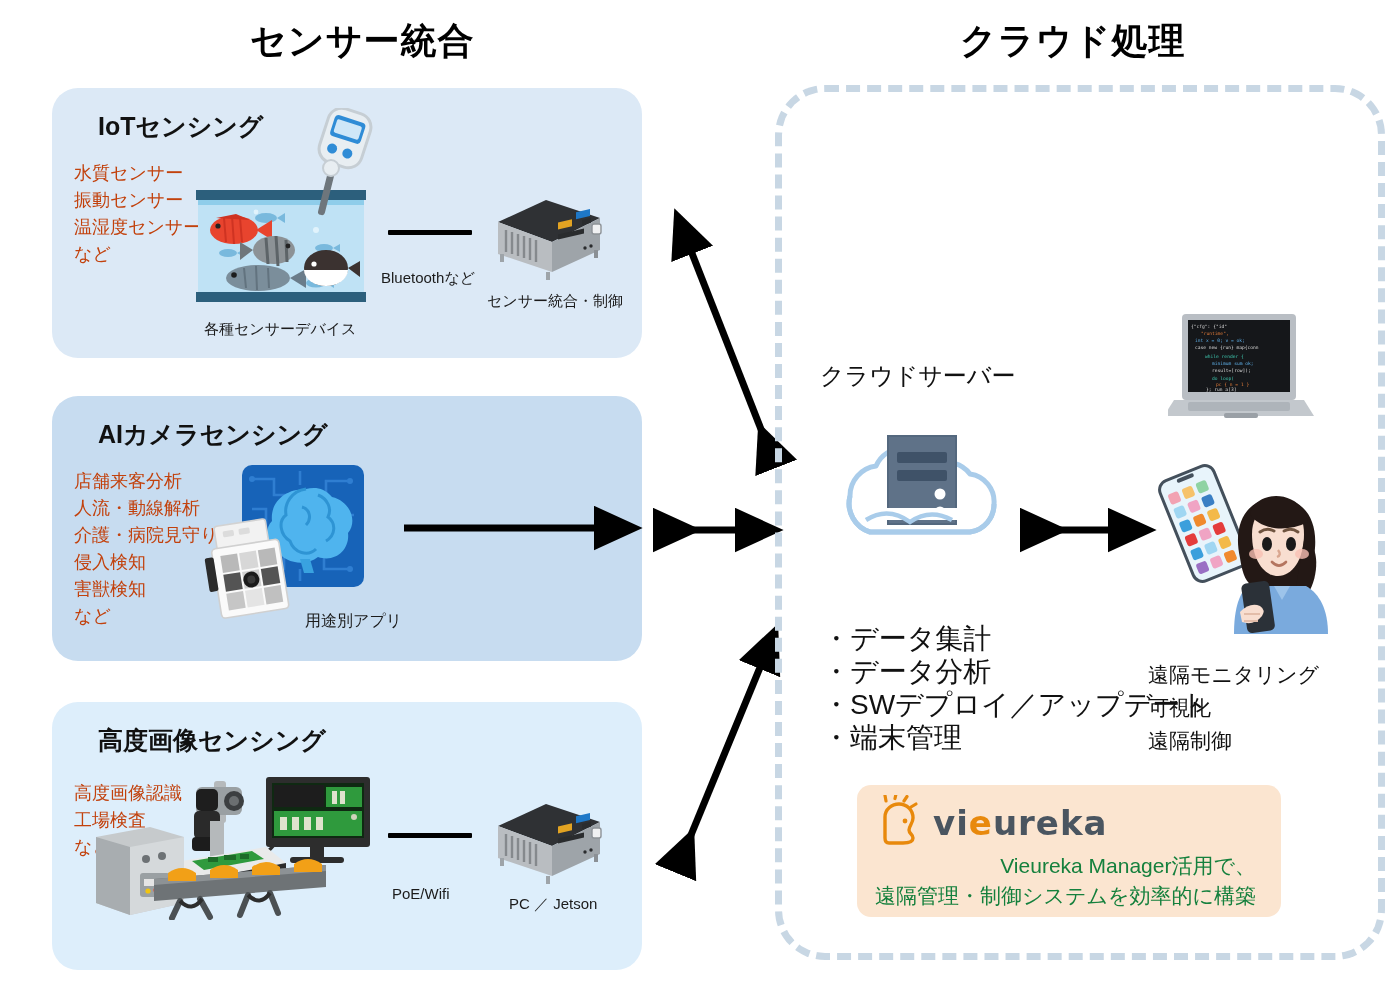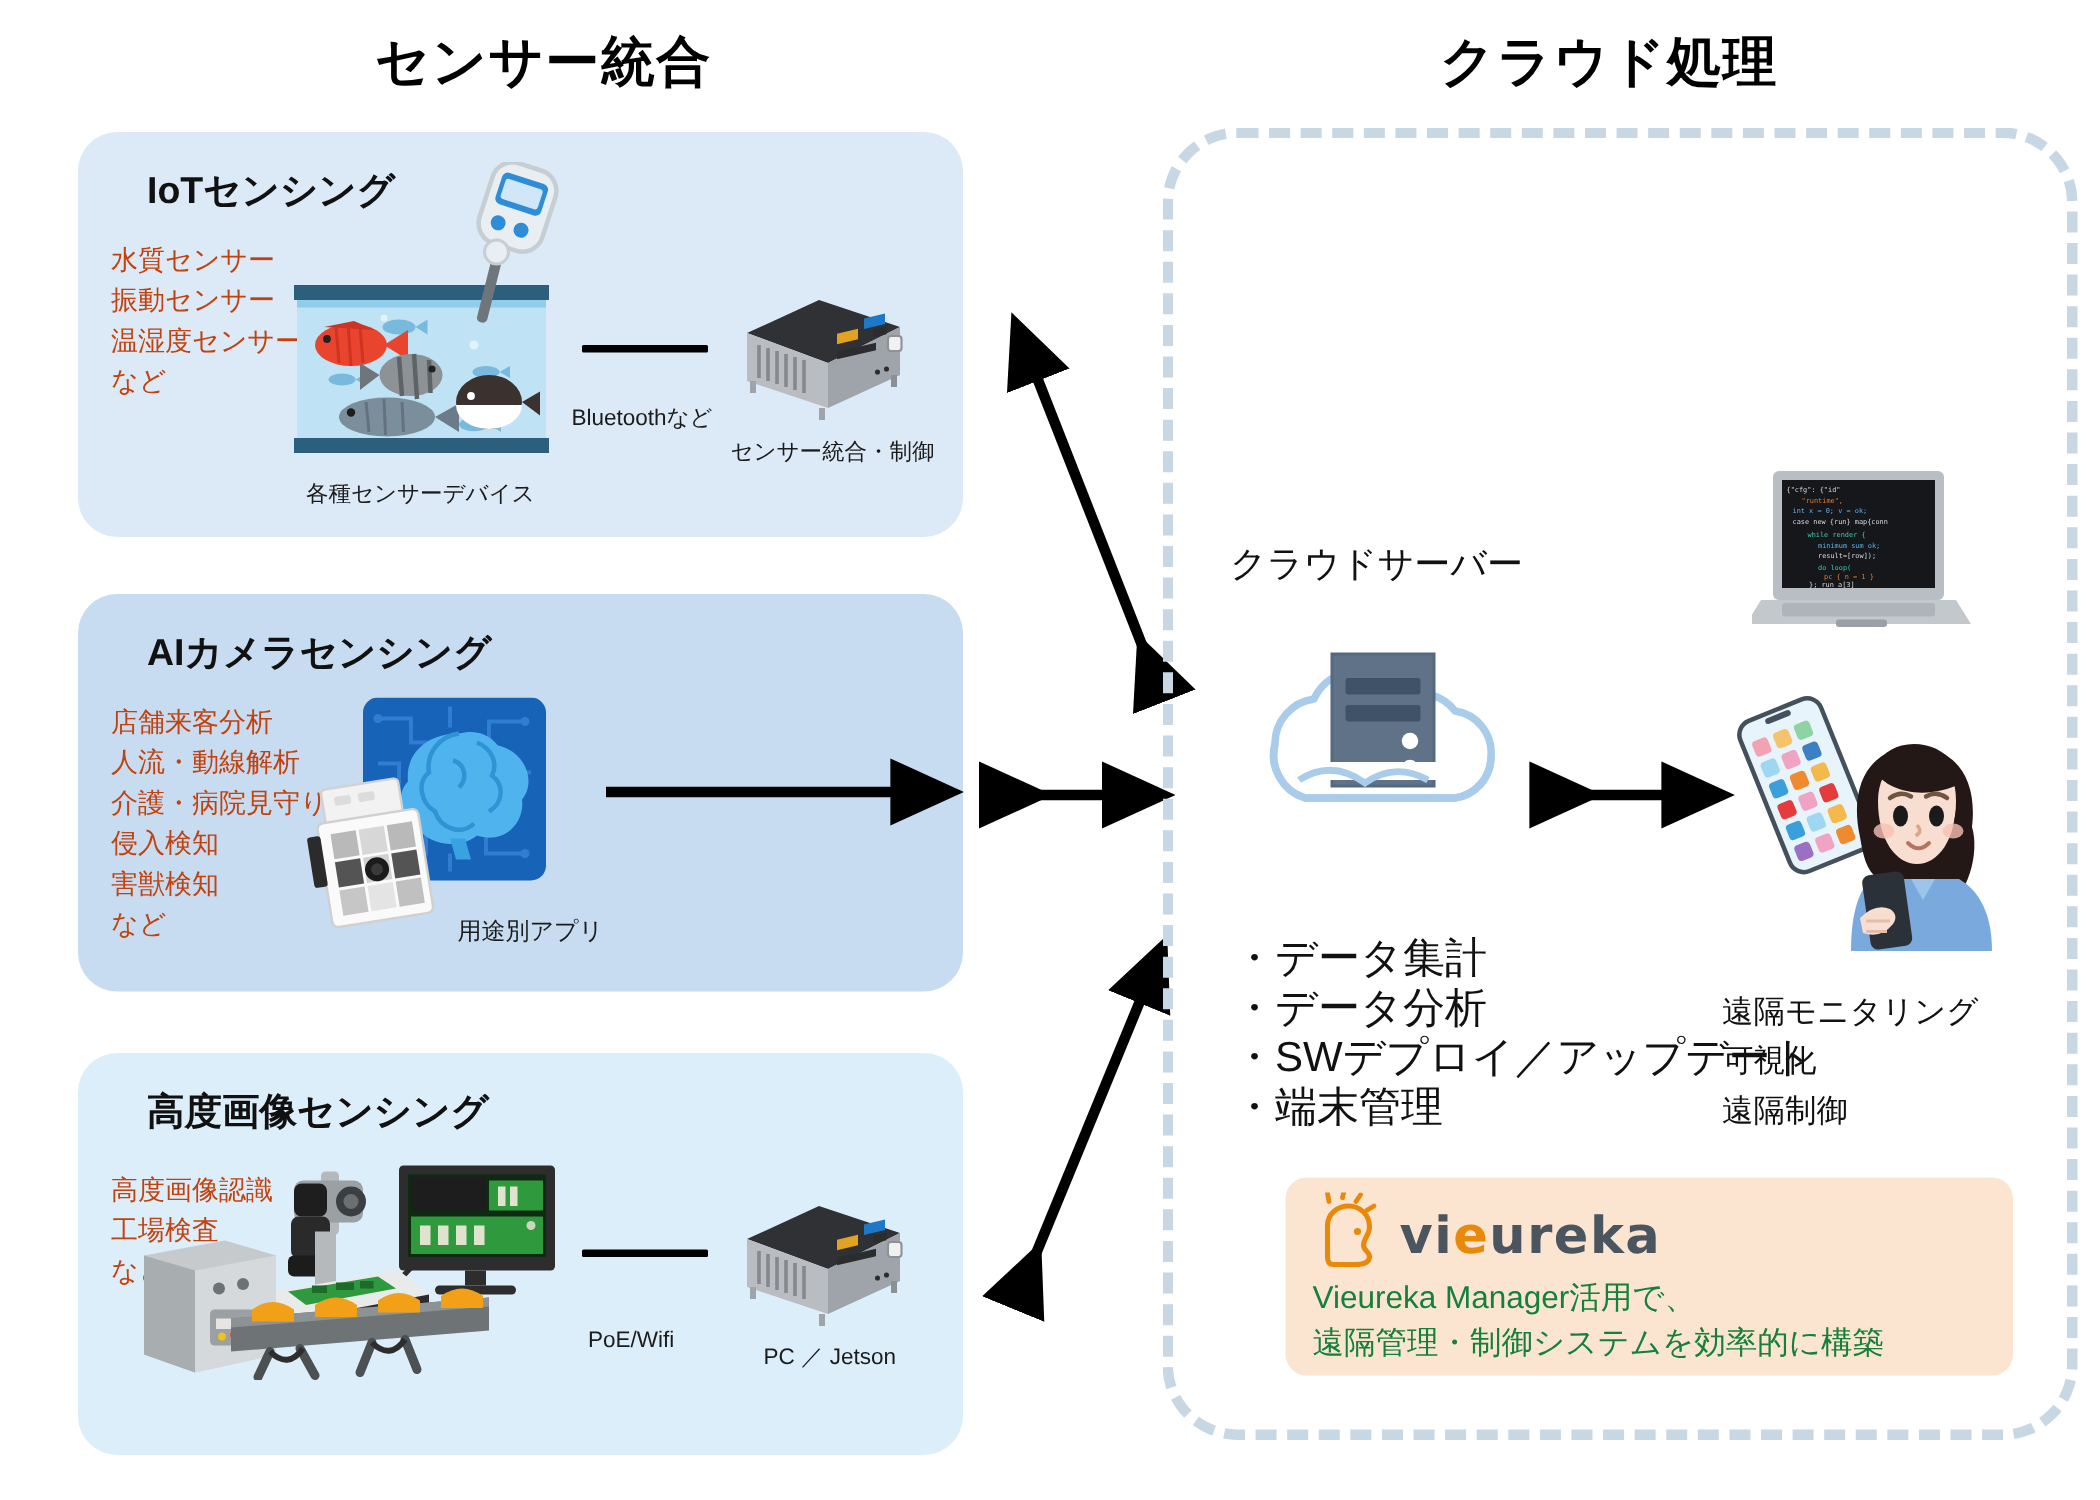--- a/index.html
+++ b/index.html
@@ -86,22 +86,22 @@
   }
   .right-labels{
     position:absolute;left:1148px;top:658px;
     font-size:21px;line-height:33px;color:#111;
     white-space:pre-line;
   }
 
   
   #vieureka-card{
     position:absolute;left:857px;top:785px;
-    width:485px;height:132px;
-    background:#fbe5d0;border-radius:14px;
+    width:424px;height:132px;
+    background:#fbe5d0;border-radius:14px;text-align:right;
   }
   #vieureka-logo-row{
     position:absolute;left:20px;top:10px;
     display:flex;align-items:center;gap:8px;
   }
   #vieureka-wordmark{
     font-size:34px;font-weight:600;color:#4a5560;
     letter-spacing:1px;font-family:"DejaVu Sans",sans-serif;
   }
   #vieureka-wordmark .hl{color:#e8890c;}

